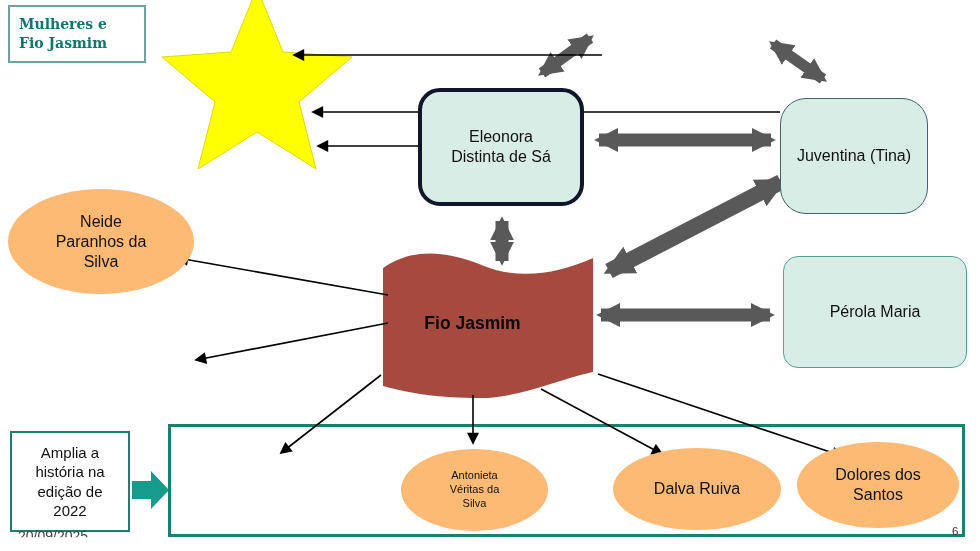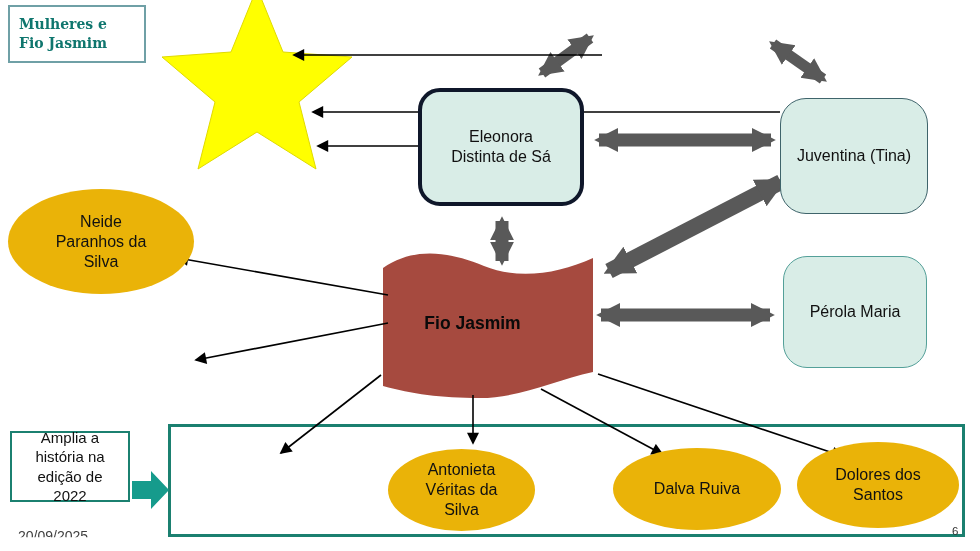--- a/index.html
+++ b/index.html
@@ -14,34 +14,34 @@
         padding-left:9px;box-sizing:border-box;font-family:"DejaVu Serif","Liberation Serif",serif;
         font-weight:bold;font-size:14px;line-height:1.35;color:#0f766e;white-space:pre-line;}
   .star-label{position:absolute;left:198px;top:74px;width:120px;height:52px;z-index:2;
         display:flex;align-items:center;justify-content:center;text-align:center;
         white-space:pre-line;font-size:12.5px;line-height:1.22;color:#111;}
   .box-red{left:602px;top:9px;width:164px;height:68px;background:#DE5B41;
         border:1.5px solid #3A3A3A;}
   .box-mint{background:#D9EDE7;}
   .eleonora{left:418px;top:88px;width:166px;height:118px;border:4px solid #0f172a;border-radius:22px;}
   .juventina{left:780px;top:88px;width:148px;height:116px;border:1px solid #3F646B;border-radius:26px;margin-top:10px;}
-  .perola{left:783px;top:256px;width:144px;height:112px;border:1px solid #54A099;border-radius:24px;}
-  .ellipse{background:#eab308;border-radius:50%;}
+  .perola{left:783px;top:256px;width:184px;height:112px;border:1px solid #54A099;border-radius:15px;}
+  .ellipse{background:#fdba74;border-radius:50%;}
   .neide{left:8px;top:189px;width:186px;height:105px;}
   .angelina{left:5px;top:297px;width:184px;height:112px;}
   .aurora{left:181px;top:447px;width:172px;height:86px;}
-  .antonieta{left:388px;top:449px;width:147px;height:82px;font-size:16px;}
+  .antonieta{left:401px;top:449px;width:147px;height:82px;font-size:11px;}
   .dalva{left:613px;top:448px;width:168px;height:82px;}
   .dolores{left:797px;top:442px;width:162px;height:86px;}
   .wave-label{position:absolute;left:390px;top:306px;width:165px;height:34px;z-index:2;
         display:flex;align-items:center;justify-content:center;font-weight:bold;
         font-size:17.5px;color:#0a0a0a;}
   .container-rect{position:absolute;left:168px;top:424px;width:797px;height:113px;
         border:3px solid #1B8070;box-sizing:border-box;z-index:0;}
-  .amplia{left:10px;top:431px;width:120px;height:71px;background:#fff;
+  .amplia{left:10px;top:431px;width:120px;height:101px;background:#fff;
         border:2px solid #1B8070;font-size:15px;line-height:1.3;}
   .date{position:absolute;left:18px;top:528px;font-size:14px;color:#3f3f3f;z-index:3;
         clip-path:inset(0 0 42% 0);}
   .page-number{position:absolute;left:952px;top:525px;font-size:11.5px;color:#333;z-index:3;}
 </style>
 </head>
 <body>
 
 <div class="slide">
 

